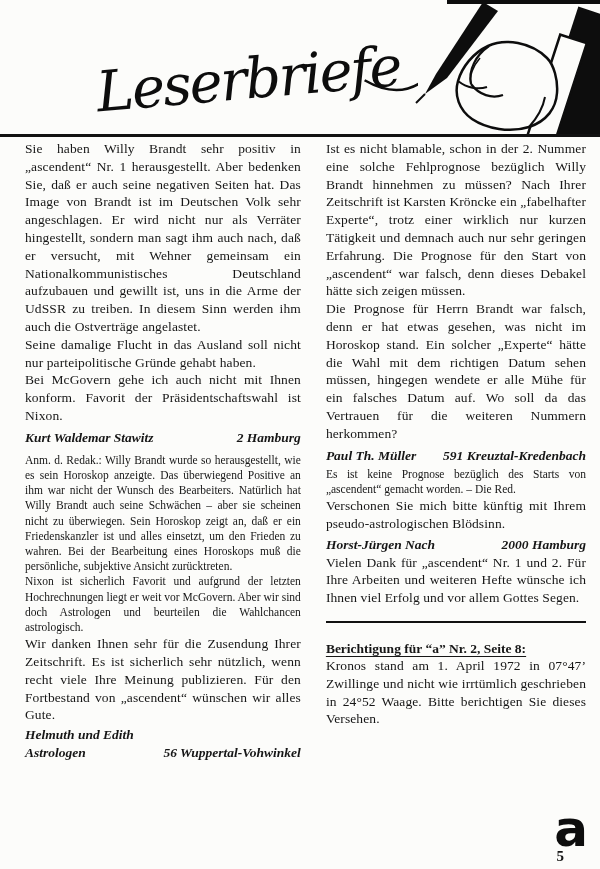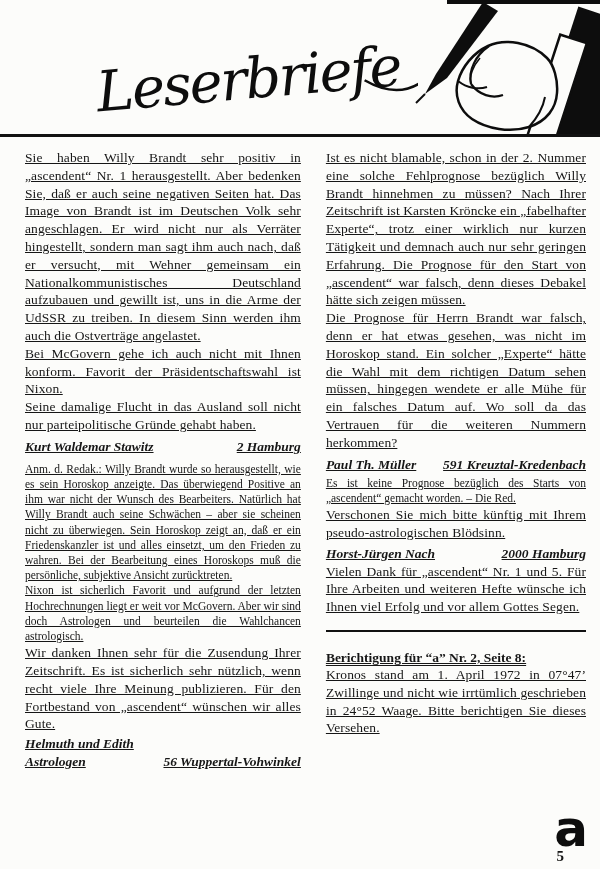--- a/index.html
+++ b/index.html
@@ -20,23 +20,22 @@
   }
   .script-title-wrap{
     position:absolute;left:88px;top:18px;width:330px;height:116px;
   }
   .hand-art{
     position:absolute;right:0;top:0;width:205px;height:134px;
   }
   
   .columns{
     display:flex;
-    padding:12px 14px 0 25px;
+    padding:3px 14px 0 25px;
     gap:25px;
-    text-decoration:underline;
   }
   .col{min-width:0;}
   .col-left{width:280px;}
   .col-right{width:264px;}
   p.body{
     margin:0;
     font-size:13.5px;
     line-height:17.8px;
     text-align:justify;
     letter-spacing:.1px;
@@ -137,22 +136,22 @@
         <path d="M134 127 C142 118 148 108 150 97" stroke="#0d0d0d" stroke-width="2" fill="none"></path>
         <path d="M85 58 C78 66 74 76 76 84" stroke="#0d0d0d" stroke-width="1.6" fill="none"></path>
       </svg>
     </div>
   </div>
 
   <div class="columns">
 
     <div class="col col-left">
       <p class="body">Sie haben Willy Brandt sehr positiv in „ascendent“ Nr. 1 herausgestellt. Aber bedenken Sie, daß er auch seine negativen Seiten hat. Das Image von Brandt ist im Deutschen Volk sehr angeschlagen. Er wird nicht nur als Verräter hingestellt, sondern man sagt ihm auch nach, daß er versucht, mit Wehner gemeinsam ein Nationalkommunistisches Deutschland aufzubauen und gewillt ist, uns in die Arme der UdSSR zu treiben. In diesem Sinn werden ihm auch die Ostverträge angelastet.</p>
+      <p class="body">Seine damalige Flucht in das Ausland soll nicht nur parteipolitische Gründe gehabt haben.</p>
       <p class="body">Bei McGovern gehe ich auch nicht mit Ihnen konform. Favorit der Präsidentschaftswahl ist Nixon.</p>
-      <p class="body">Seine damalige Flucht in das Ausland soll nicht nur parteipolitische Gründe gehabt haben.</p>
       <div class="sig m-sig1">
         <span>Kurt Waldemar Stawitz</span>
         <span>2 Hamburg</span>
       </div>
 
       <p class="small">Anm. d. Redak.: Willy Brandt wurde so herausgestellt, wie es sein Horoskop anzeigte. Das überwiegend Positive an ihm war nicht der Wunsch des Bearbeiters. Natürlich hat Willy Brandt auch seine Schwächen – aber sie scheinen nicht zu überwiegen. Sein Horoskop zeigt an, daß er ein Friedenskanzler ist und alles einsetzt, um den Frieden zu wahren. Bei der Bearbeitung eines Horoskops muß die persönliche, subjektive Ansicht zurücktreten.</p>
       <p class="small m-note2">Nixon ist sicherlich Favorit und aufgrund der letzten Hochrechnungen liegt er weit vor McGovern. Aber wir sind doch Astrologen und beurteilen die Wahlchancen astrologisch.</p>
 
       <p class="body m-letter2">Wir danken Ihnen sehr für die Zusendung Ihrer Zeitschrift. Es ist sicherlich sehr nützlich, wenn recht viele Ihre Meinung publizieren. Für den Fortbestand von „ascendent“ wünschen wir alles Gute.</p>
       <div class="sig-single m-sig2a">Helmuth und Edith</div>
@@ -170,21 +169,21 @@
         <span>591 Kreuztal-Kredenbach</span>
       </div>
       <p class="small m-reply">Es ist keine Prognose bezüglich des Starts von „ascendent“ gemacht worden. – Die Red.</p>
 
       <p class="body m-letter4">Verschonen Sie mich bitte künftig mit Ihrem pseudo-astrologischen Blödsinn.</p>
       <div class="sig m-sig4">
         <span>Horst-Jürgen Nach</span>
         <span>2000 Hamburg</span>
       </div>
 
-      <p class="body m-letter5">Vielen Dank für „ascendent“ Nr. 1 und 5. Für Ihre Arbeiten und weiteren Hefte wünsche ich Ihnen viel Erfolg und vor allem Gottes Segen.</p>
+      <p class="body m-letter5">Vielen Dank für „ascendent“ Nr. 1 und 2. Für Ihre Arbeiten und weiteren Hefte wünsche ich Ihnen viel Erfolg und vor allem Gottes Segen.</p>
 
       <hr class="rule">
 
       <p class="correction-heading">Berichtigung für “a” Nr. 2, Seite 8:</p>
       <p class="body m-corr-body">Kronos stand am 1. April 1972 in 07°47’ Zwillinge und nicht wie irrtümlich geschrieben in 24°52 Waage. Bitte berichtigen Sie dieses Versehen.</p>
     </div>
   </div>
 
   <div class="logo-a">a</div>
   <div class="page-num">5</div>

